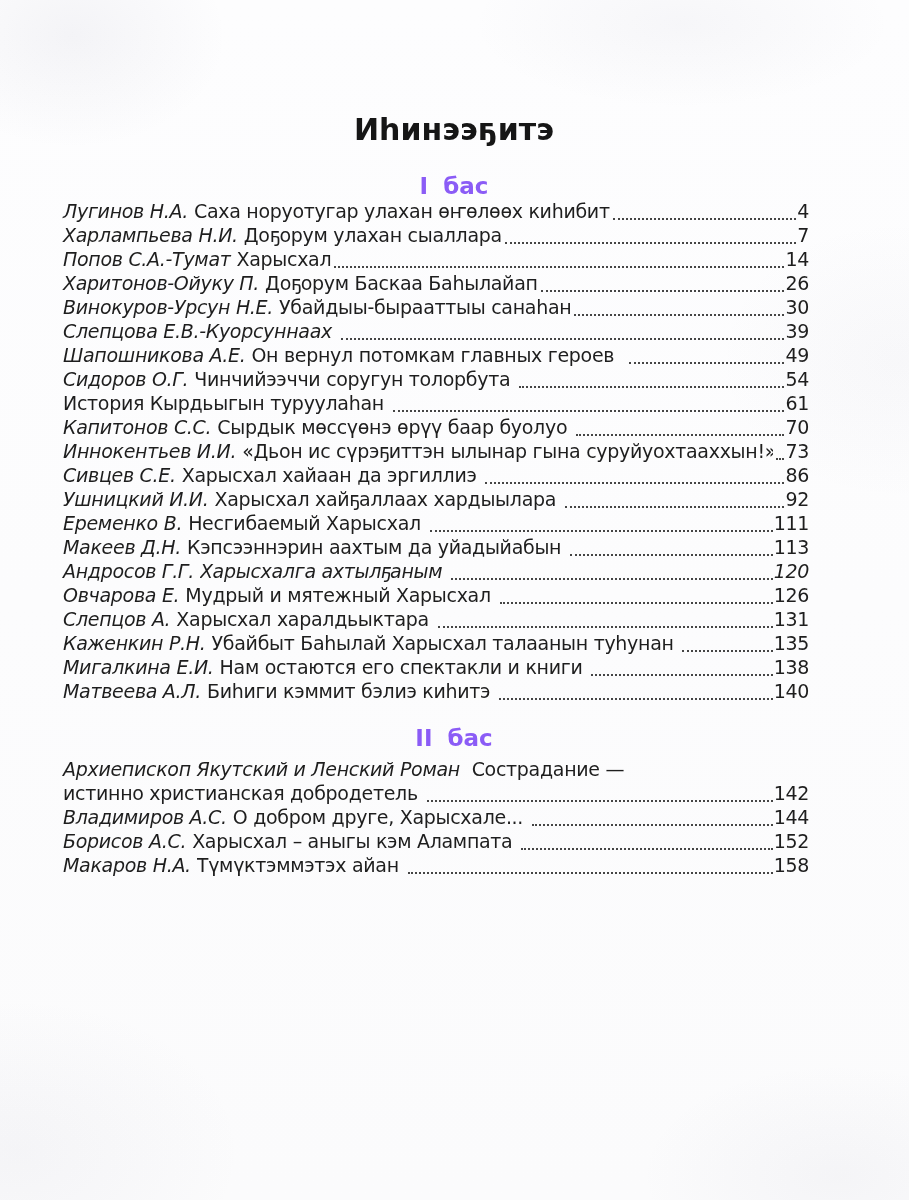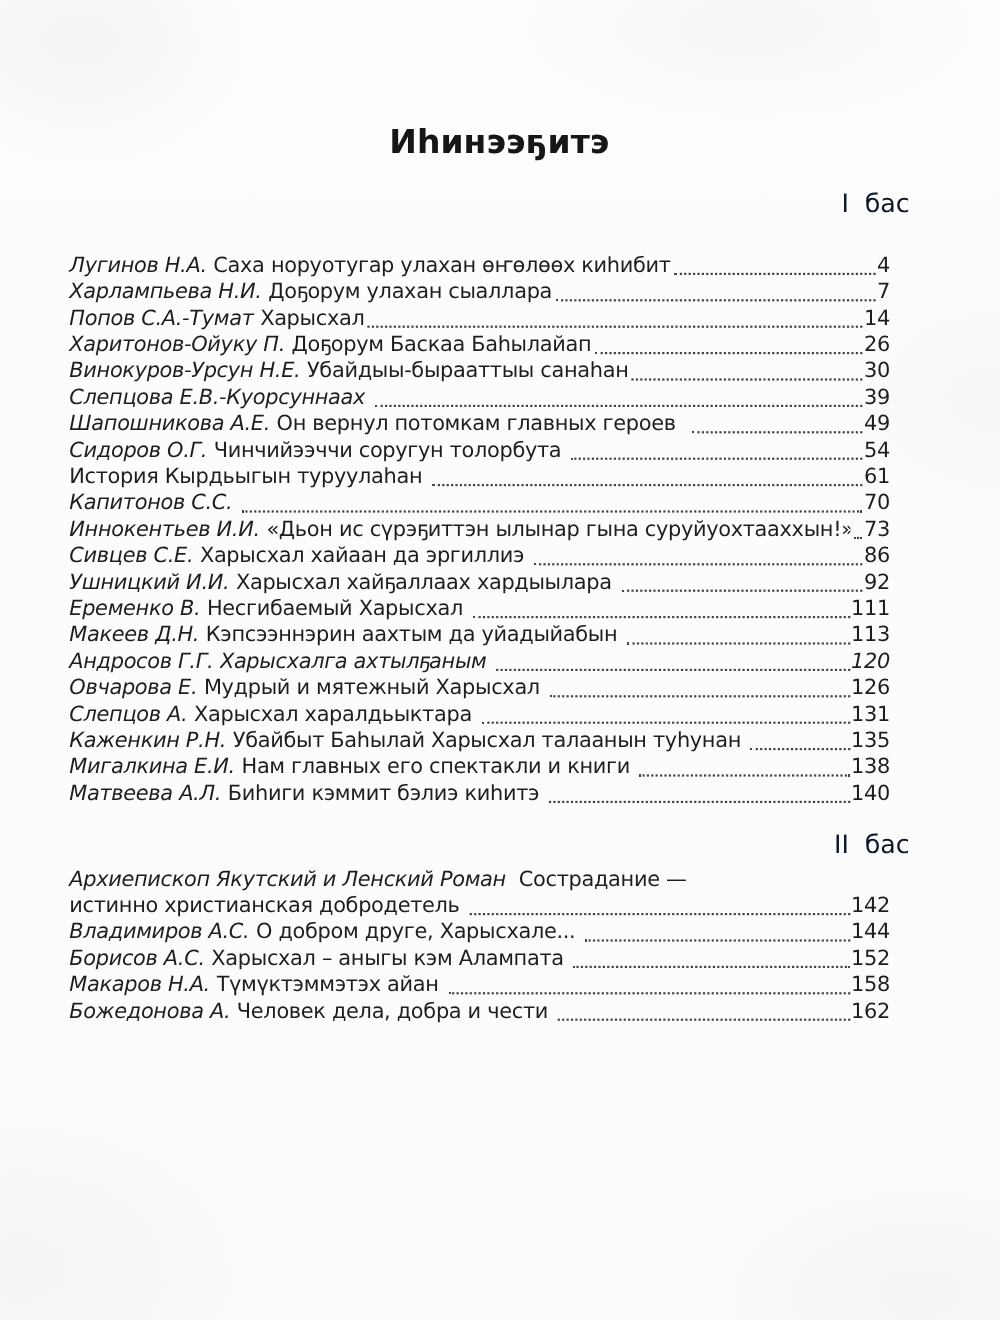--- a/index.html
+++ b/index.html
@@ -33,30 +33,30 @@
     text-align: center;
     transform: translateX(18px);   
     font-size: 30px;
     font-weight: 700;
     line-height: 36px;
     color: #161616;
   }
   .section-heading {
     margin: 0;
     width: 746px;
-    text-align: right;
+    text-align: center;
     transform: translateX(18px);
     font-size: 23px;
-    font-weight: 400;
+    font-weight: 700;
     line-height: 28px;
     word-spacing: 7px;
-    color: #0f172a;
+    color: #8b5cf6;
   }
   .heading-1 { margin-top: 24px; }
-  .entries   { margin-top: 30px; }
+  .entries   { }
   .heading-2 { margin-top: 20px; }
   .entries-2 { margin-top: 6px; }
   .row {
     display: flex;
     align-items: baseline;
     height: 24px;
     font-size: 19px;
     letter-spacing: -0.3px;
     white-space: pre;
     color: #1e1e1e;
@@ -140,20 +140,21 @@
   </div>
 
   <div class="row">
     <span class="title">История Кырдьыгын туруулаһан </span>
     <span class="dots"></span>
     <span class="pagenum">61</span>
   </div>
 
   <div class="row">
     <span class="author">Капитонов С.С.</span>
+    <span class="title">Сырдык мөссүөнэ өрүү баар буолуо </span>
     <span class="dots"></span>
     <span class="pagenum">70</span>
   </div>
 
   <div class="row">
     <span class="author">Иннокентьев И.И.</span>
     <span class="title">«Дьон ис сүрэҕиттэн ылынар гына суруйуохтааххын!» </span>
     <span class="dots"></span>
     <span class="pagenum">73</span>
   </div>
@@ -209,21 +210,21 @@
 
   <div class="row">
     <span class="author">Каженкин Р.Н.</span>
     <span class="title">Убайбыт Баһылай Харысхал талаанын туһунан </span>
     <span class="dots"></span>
     <span class="pagenum">135</span>
   </div>
 
   <div class="row">
     <span class="author">Мигалкина Е.И.</span>
-    <span class="title">Нам главных его спектакли и книги </span>
+    <span class="title">Нам остаются его спектакли и книги </span>
     <span class="dots"></span>
     <span class="pagenum">138</span>
   </div>
 
   <div class="row">
     <span class="author">Матвеева А.Л.</span>
     <span class="title">Биһиги кэммит бэлиэ киһитэ </span>
     <span class="dots"></span>
     <span class="pagenum">140</span>
   </div>
@@ -262,22 +263,16 @@
     <span class="pagenum">152</span>
   </div>
 
   <div class="row">
     <span class="author">Макаров Н.А.</span>
     <span class="title">Түмүктэммэтэх айан </span>
     <span class="dots"></span>
     <span class="pagenum">158</span>
   </div>
 
-  <div class="row">
-    <span class="author">Божедонова А.</span>
-    <span class="title">Человек дела, добра и чести </span>
-    <span class="dots"></span>
-    <span class="pagenum">162</span>
-  </div>
 </div>
   </section>
 </div>
 </div>
 
 </body></html>

